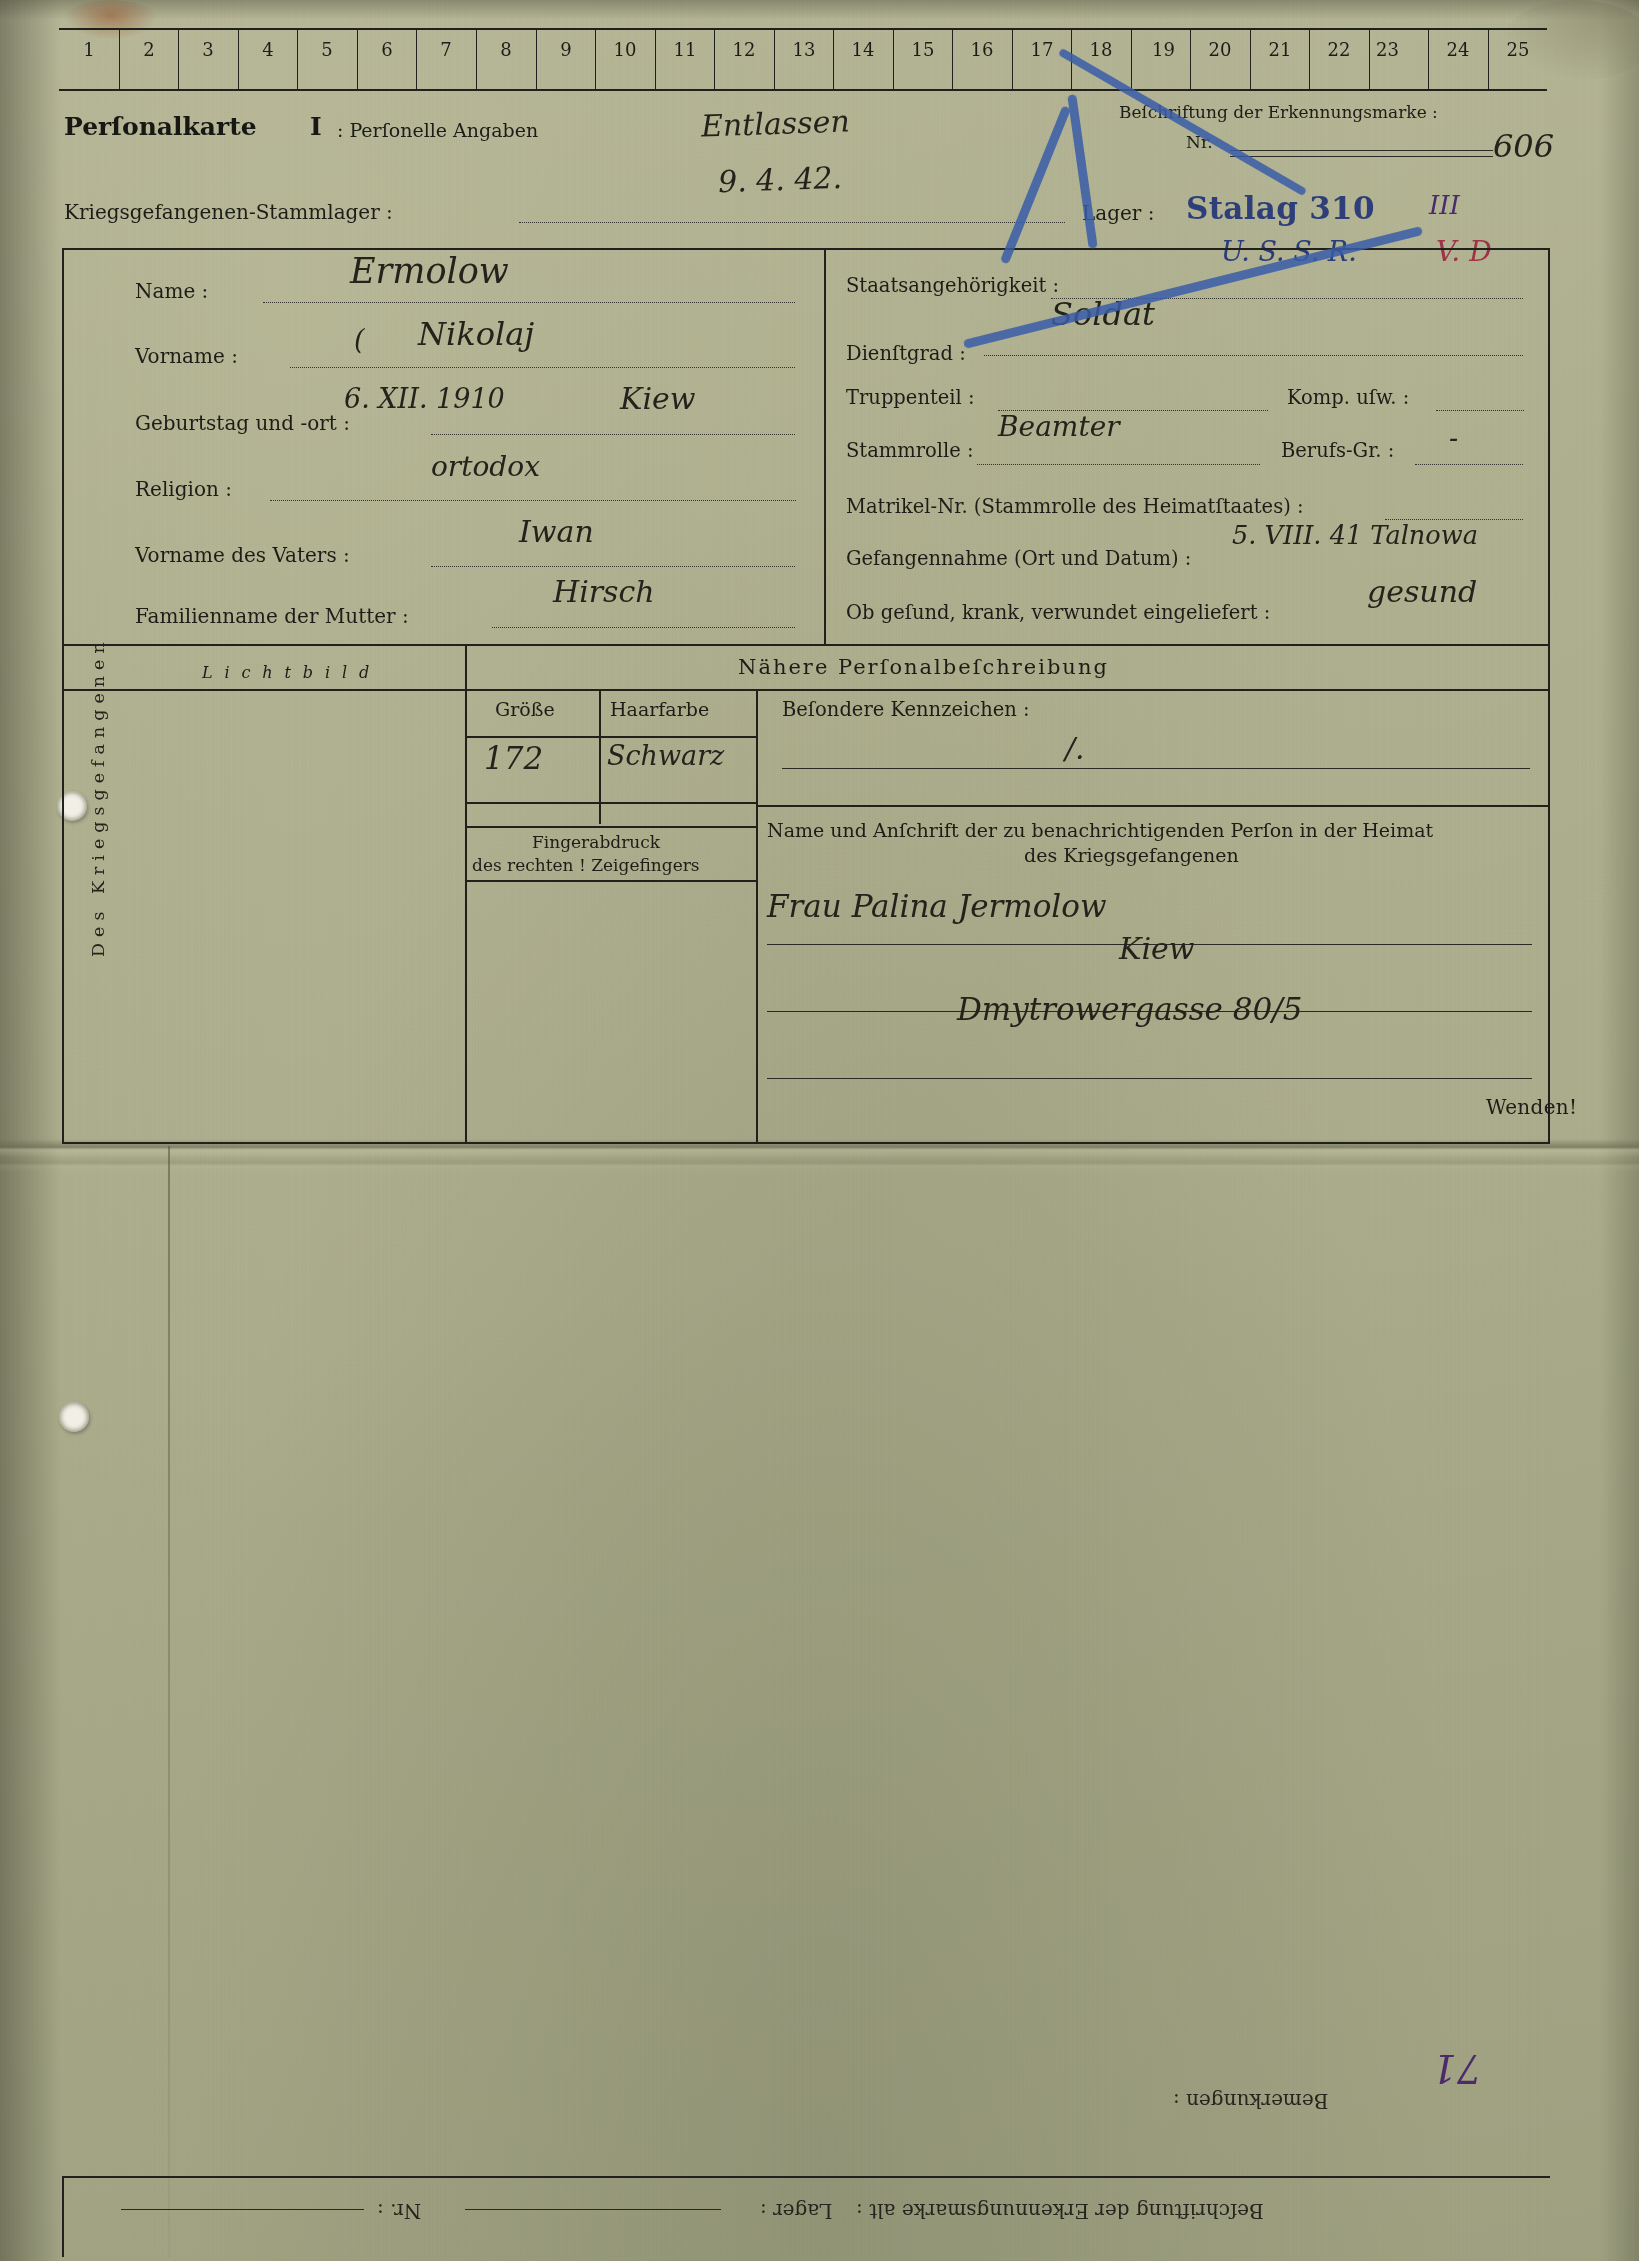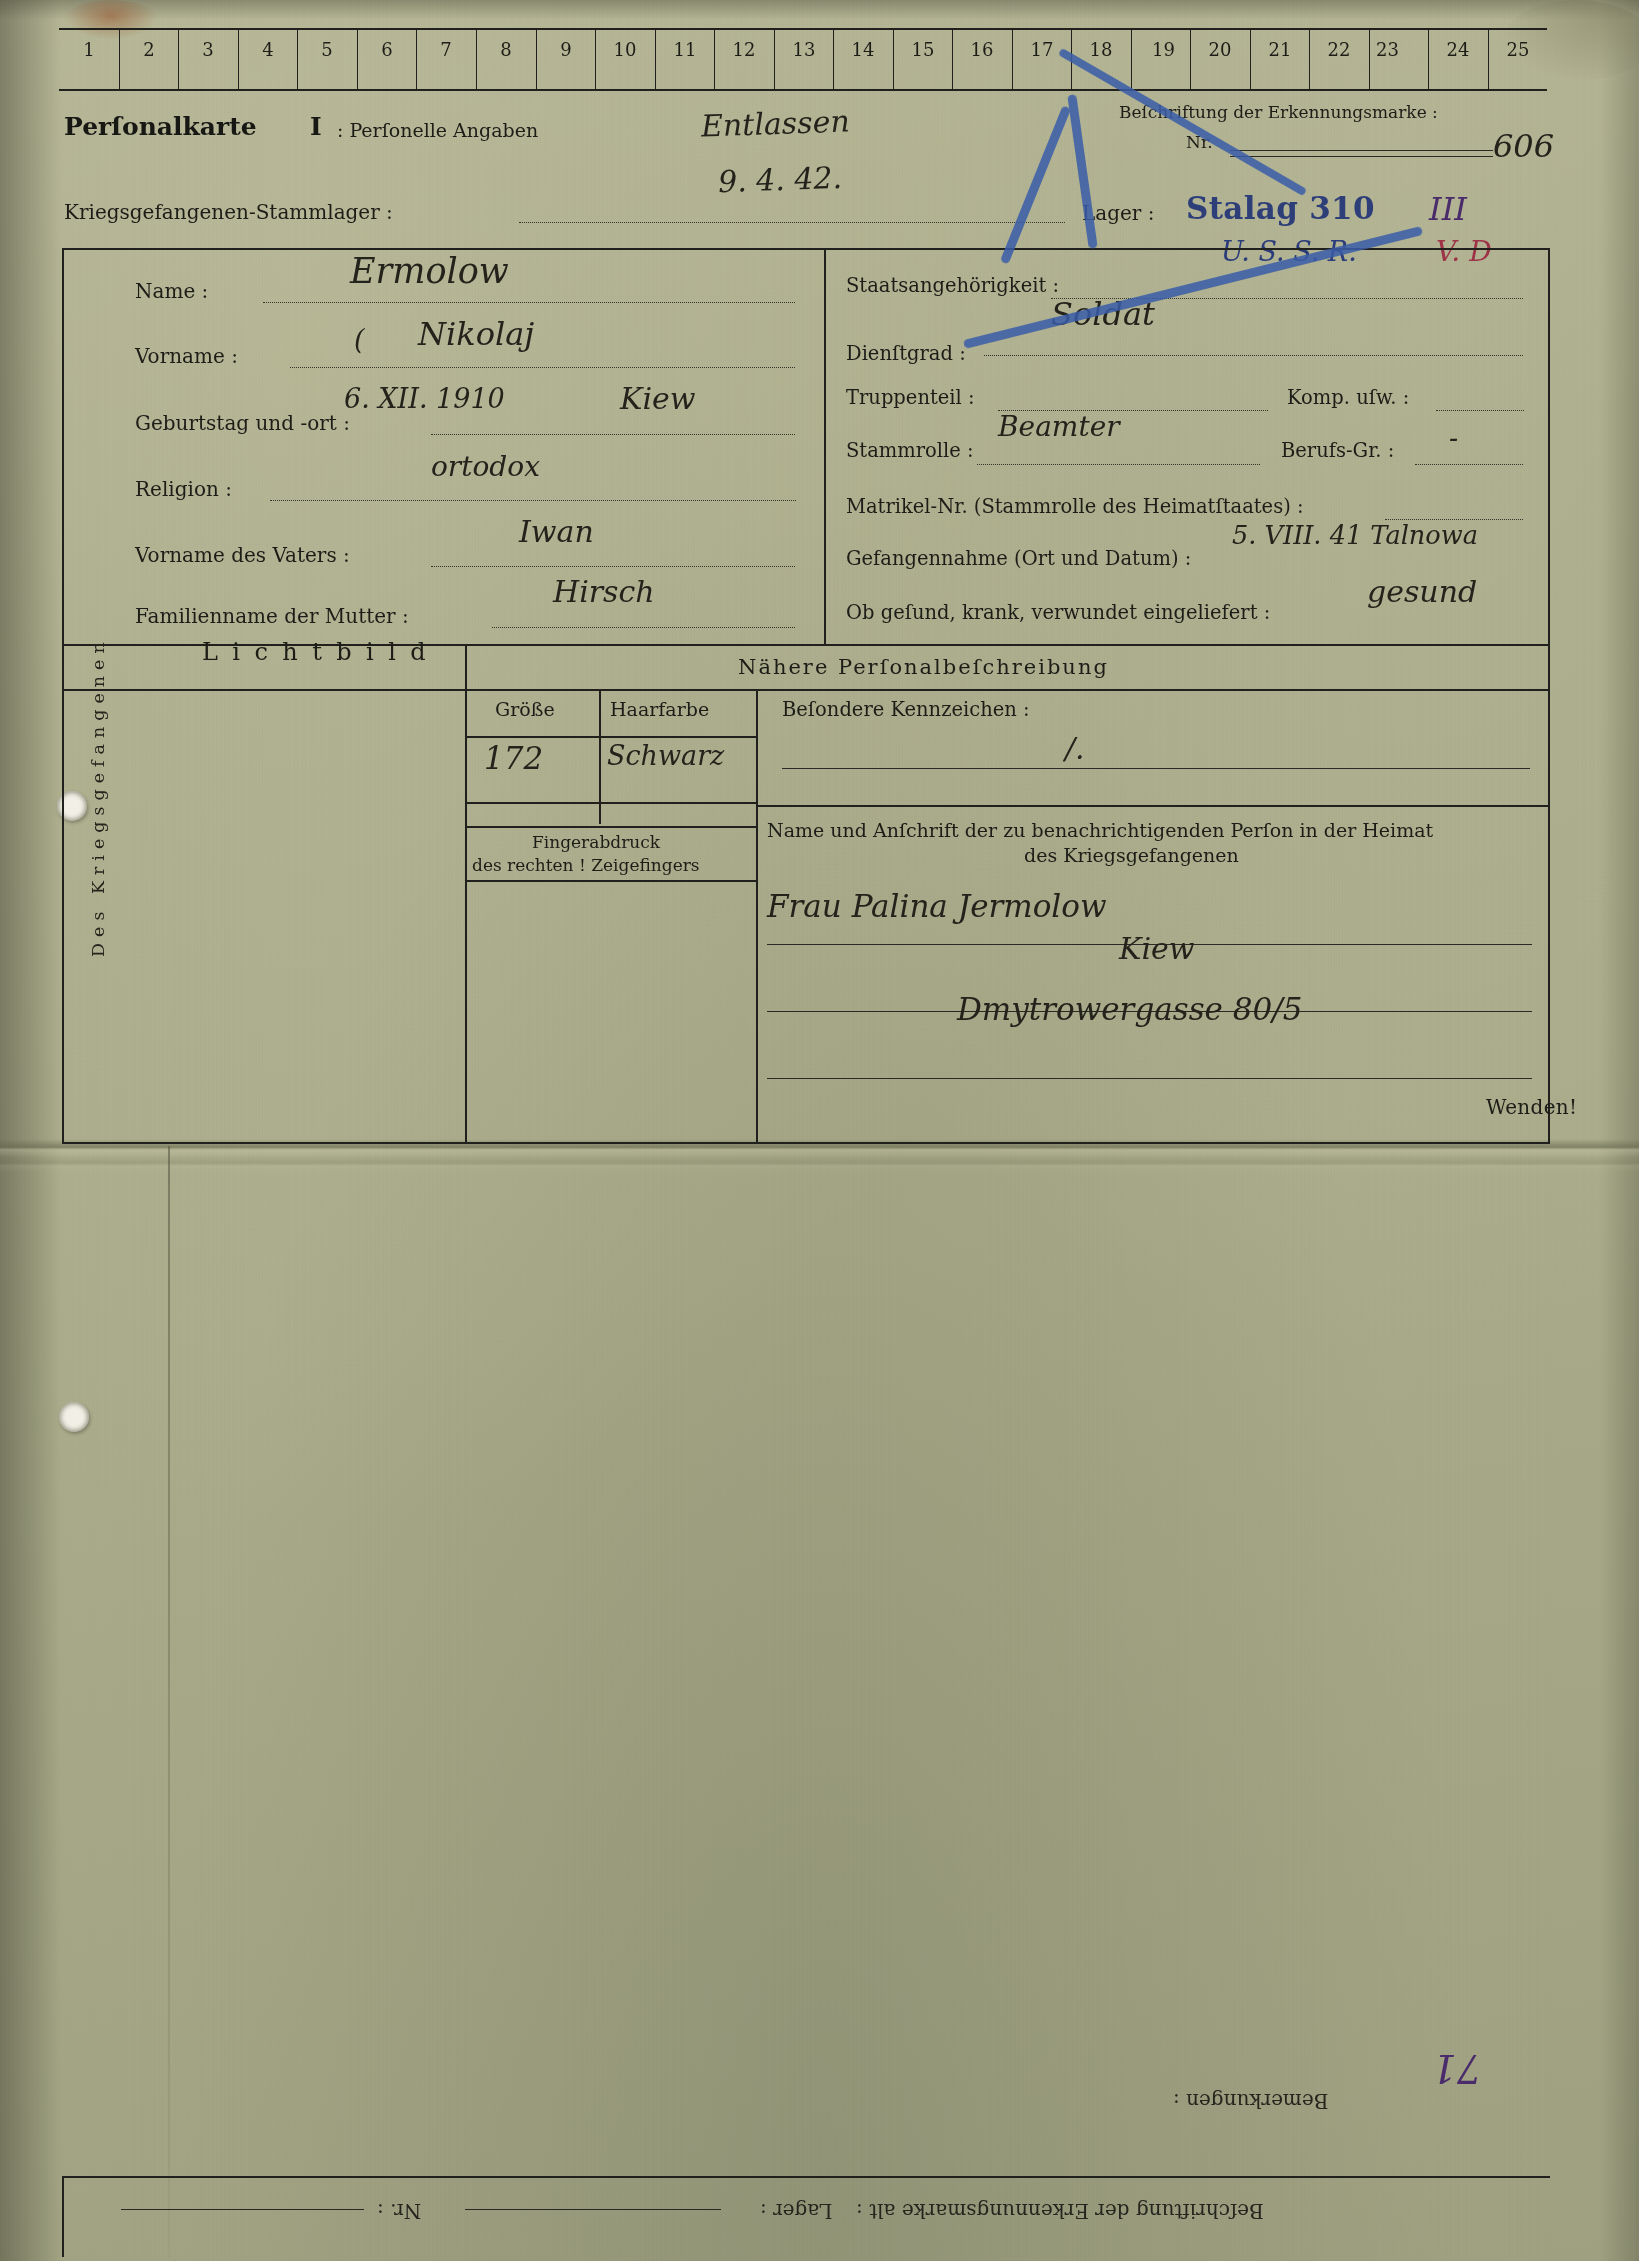--- a/index.html
+++ b/index.html
@@ -152,21 +152,21 @@
   .hand-blue {
     color: #2a3c7a;
   }
   .hand-purple {
     color: #4a2b6b;
   }
   .hand-red {
     color: #9e3347;
   }
   .hand-big { font-size: 30px; }
-  .hand-md  { font-size: 32px; }
+  .hand-md  { font-size: 26px; }
   .hand-sm  { font-size: 20px; }
 
   
   .crayon {
     position: absolute;
     background: #3a5da8;
     opacity: 0.85;
     border-radius: 5.4px;
     filter: blur(0.3px);
   }
@@ -344,21 +344,21 @@
 
   <div class="ink lbl" style="left:846px; top:495px; font-size:19.5px;">Matrikel-Nr. (Stammrolle des Heimatſtaates) :</div>
   <div class="dotline" style="left:1385px; top:519px; width:138px;"></div>
 
   <div class="ink lbl" style="left:846px; top:547px; font-size:19.5px;">Gefangennahme (Ort und Datum) :</div>
   <div class="hand hand-md" style="left:1232px; top:520px; font-size:25.6px;">5. VIII. 41  Talnowa</div>
 
   <div class="ink lbl" style="left:846px; top:601px; font-size:19.5px;">Ob geſund, krank, verwundet eingeliefert :</div>
   <div class="hand hand-md" style="left:1367px; top:574px; font-size:30px;">gesund</div>
 
-  <div class="ink lbl spaced-sm" style="left:202px; top:638px; font-size:24px;">L i c h t b i l d</div>
+  <div class="ink lbl spaced-sm" style="left:202px; top:663px; font-size:16px;font-style:italic;">L i c h t b i l d</div>
   <div class="ink lbl" style="left:738px; top:655px; font-size:21px; letter-spacing:2px;">Nähere  Perſonalbeſchreibung</div>
 
   <div class="line-h" style="left:62px; top:689px; width:1488px; height:2px;"></div>
   <div class="line-v" style="left:465px; top:644px; width:2px; height:499px;"></div>
   <div class="line-v" style="left:756px; top:689px; width:2px; height:454px;"></div>
   <div class="line-v" style="left:599px; top:689px; width:2px; height:135px;"></div>
   <div class="line-h" style="left:465px; top:736px; width:293px; height:2px;"></div>
   <div class="line-h" style="left:465px; top:802px; width:293px; height:2px;"></div>
   <div class="line-h" style="left:465px; top:826px; width:293px; height:2px;"></div>
   <div class="line-h" style="left:465px; top:880px; width:293px; height:2px;"></div>

